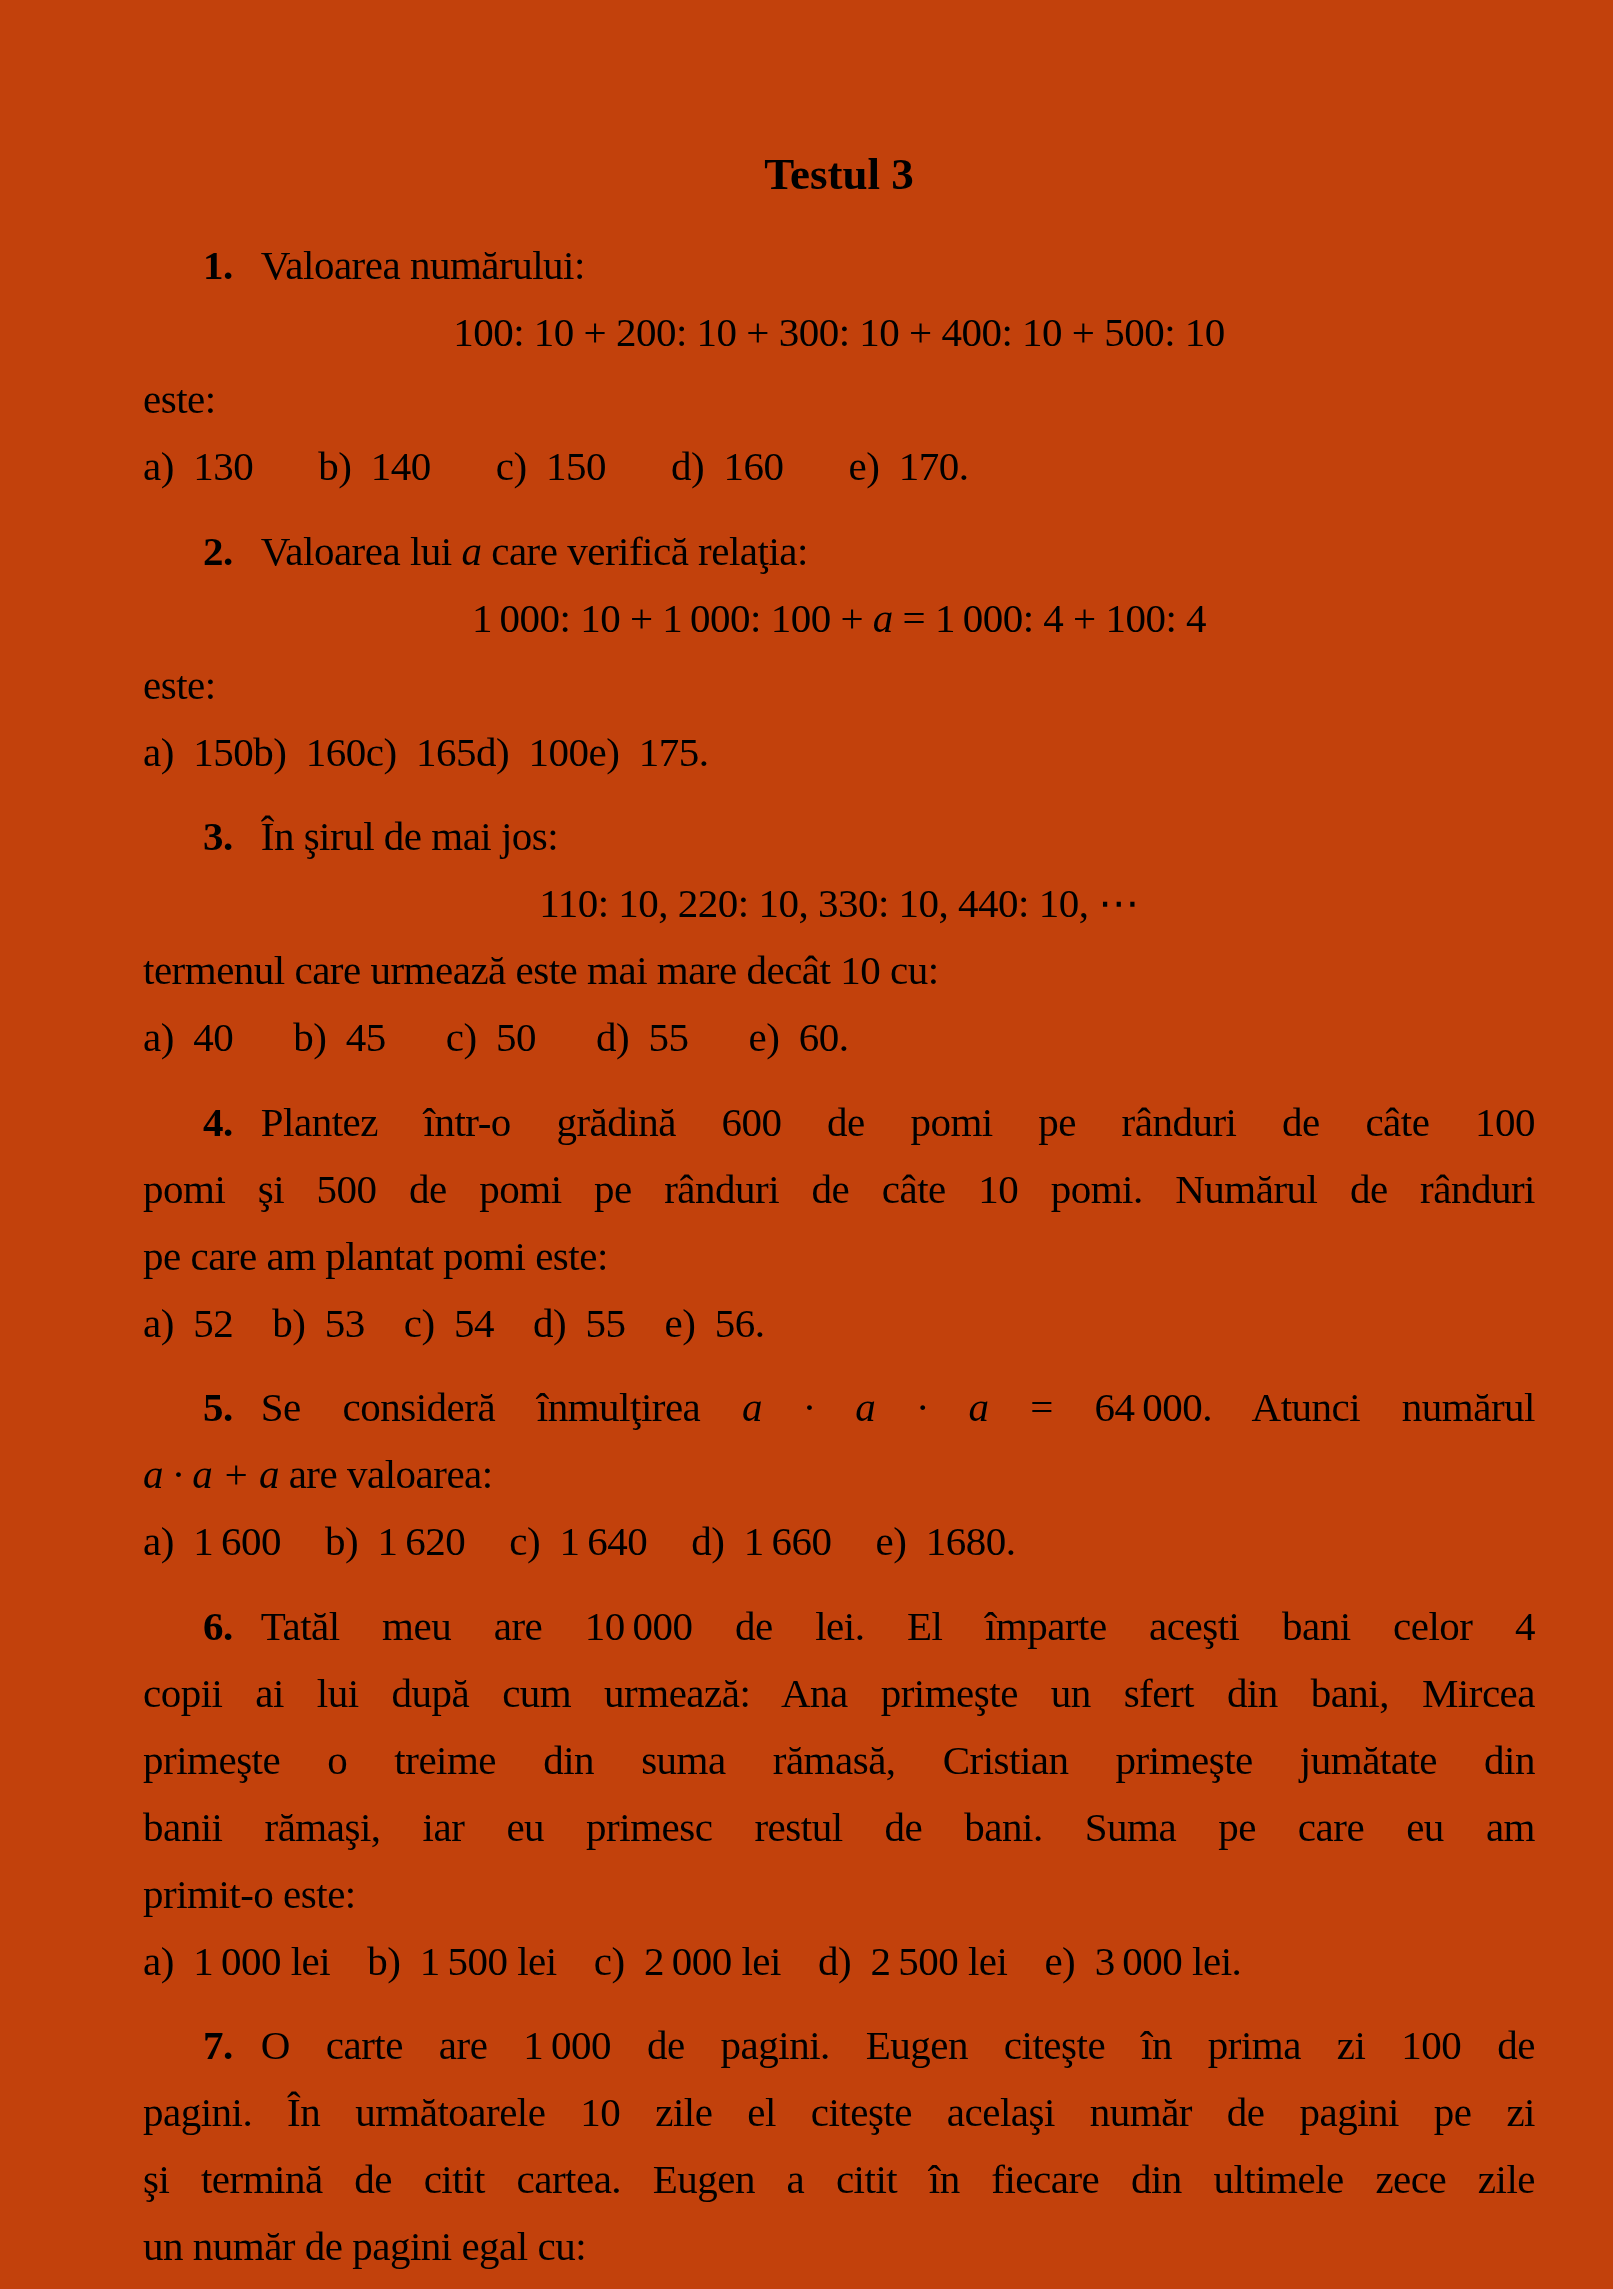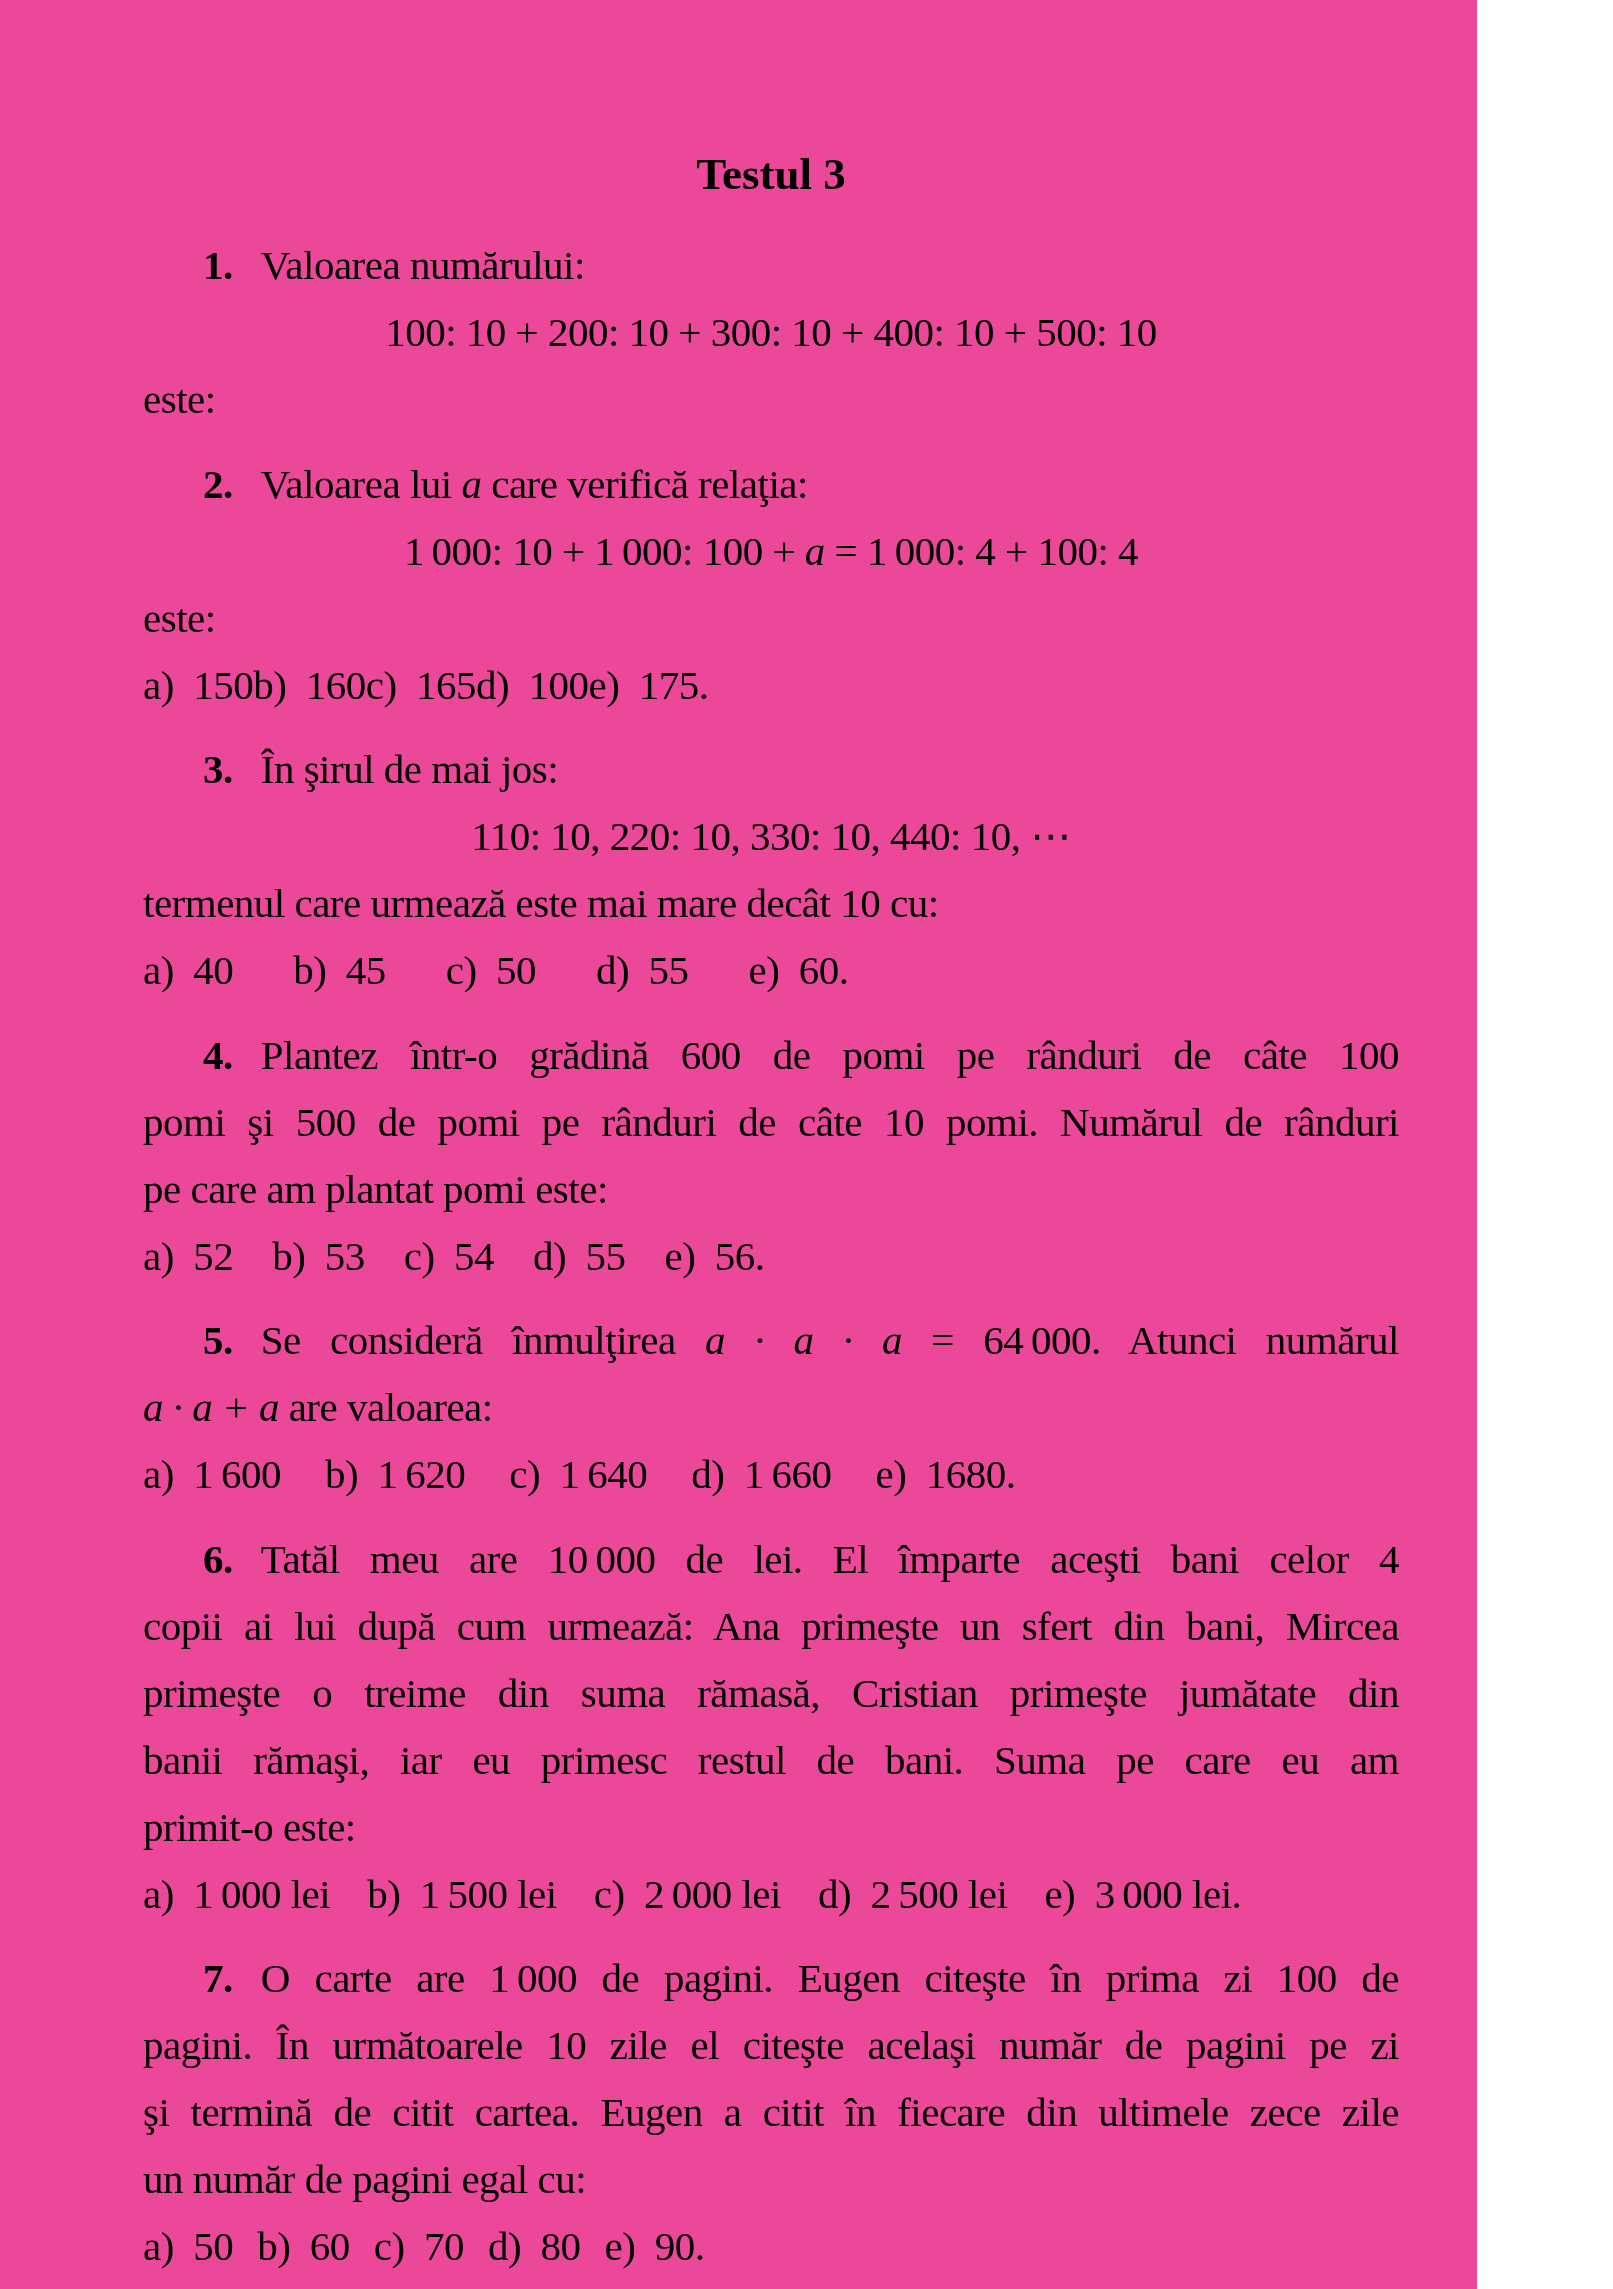--- a/index.html
+++ b/index.html
@@ -2,25 +2,25 @@
 <html style="font-size:14.8px"><head>
 <meta charset="utf-8">
 <style>
   html, body {
     margin: 0;
     padding: 0;
     background: #ffffff;
   }
   .page {
     position: relative;
-    width: 1477px;
+    width: 1613px;
     height: 2290px;
     box-sizing: border-box;
     padding: 146px 78px 0 143px;
-    background: #ec4899;
+    background: #c2410c;
     color: #000000;
     font-family: "Liberation Serif", serif;
     font-size: 41px;
     line-height: 55px;
     overflow: hidden;
   }
   .title {
     font-size: 45px;
     font-weight: bold;
     text-align: center;
@@ -60,20 +60,27 @@
 </head>
 <body>
 
 <div class="page">
   <h1 class="title">Testul 3</h1>
   <div>
       <section class="problem">
         <div class="line intro"><span class="num">1.</span><span class="text">Valoarea numărului:</span></div>
         <div class="line equation"><span class="text">100: 10 + 200: 10 + 300: 10 + 400: 10 + 500: 10</span></div>
         <div class="line plain"><span class="text">este:</span></div>
+        <div class="line options" style="column-gap: 65px;">
+          <span class="option"><span class="opt-label">a)</span><span class="opt-value">130</span></span>
+          <span class="option"><span class="opt-label">b)</span><span class="opt-value">140</span></span>
+          <span class="option"><span class="opt-label">c)</span><span class="opt-value">150</span></span>
+          <span class="option"><span class="opt-label">d)</span><span class="opt-value">160</span></span>
+          <span class="option"><span class="opt-label">e)</span><span class="opt-value">170.</span></span>
+        </div>
       </section>
       <section class="problem">
         <div class="line intro"><span class="num">2.</span><span class="text">Valoarea lui </span><span class="math">a</span><span class="text"> care verifică relaţia:</span></div>
         <div class="line equation"><span class="text">1 000: 10 + 1 000: 100 + </span><span class="math">a</span><span class="text"> = 1 000: 4 + 100: 4</span></div>
         <div class="line plain"><span class="text">este:</span></div>
         <div class="line options" style="">
           <span class="option"><span class="opt-label">a)</span><span class="opt-value">150</span></span>
           <span class="option"><span class="opt-label">b)</span><span class="opt-value">160</span></span>
           <span class="option"><span class="opt-label">c)</span><span class="opt-value">165</span></span>
           <span class="option"><span class="opt-label">d)</span><span class="opt-value">100</span></span>

